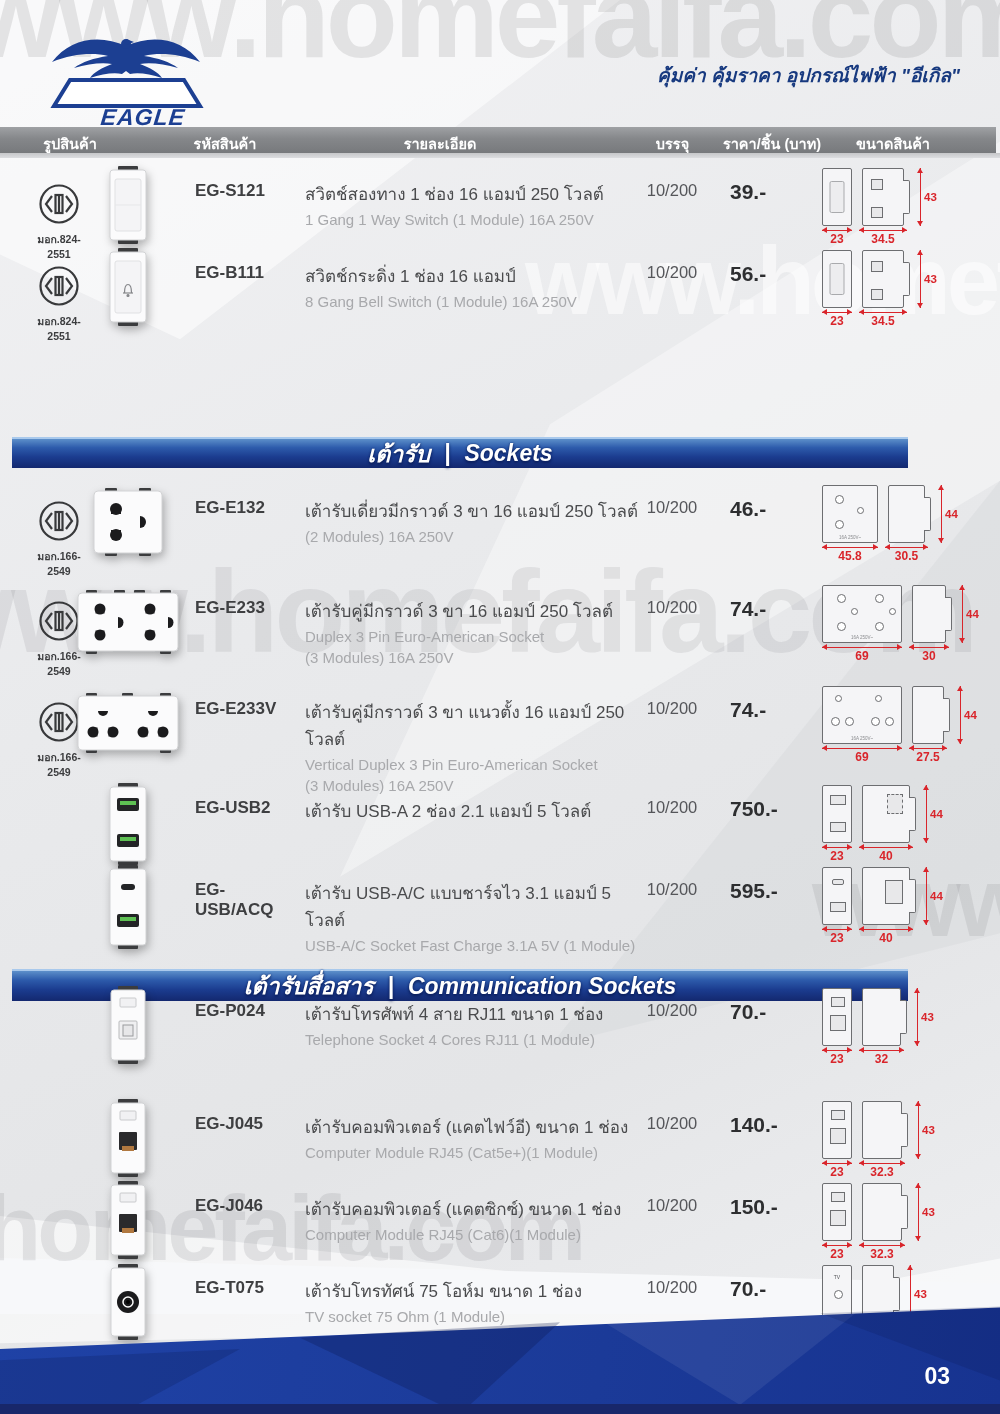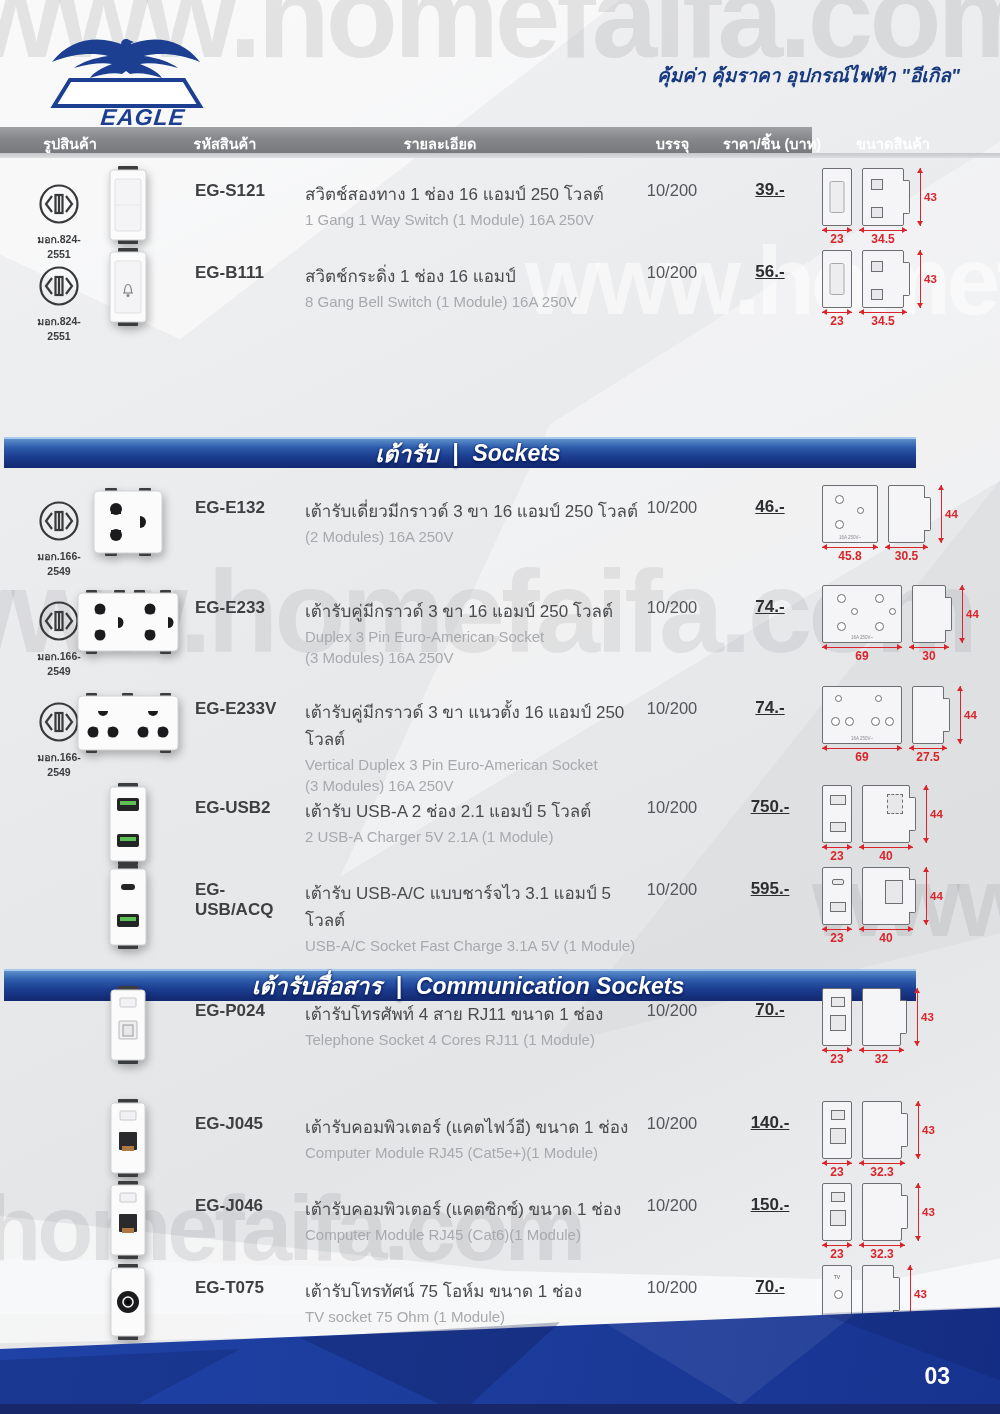--- a/index.html
+++ b/index.html
@@ -22,52 +22,52 @@
   .wm-bottom{left:-15px;top:1176px;font-size:92px;color:rgba(120,120,124,.16);}
   
   .logo{position:absolute;left:38px;top:26px;width:180px;height:92px;z-index:5;}
   .logo-word{position:absolute;left:50px;top:78px;width:110px;text-align:center;color:#1c3f92;
              font-size:23px;font-weight:bold;font-style:italic;letter-spacing:1px;transform:skewX(-6deg);}
   .logo-sub{position:absolute;left:18px;top:106px;width:175px;text-align:center;color:#1c3f92;
             font-size:11.5px;font-weight:bold;letter-spacing:2px;}
   .tagline{position:absolute;right:40px;top:60px;z-index:5;color:#17397f;font-size:19px;
            font-weight:bold;font-style:italic;}
   
-  .thead{position:absolute;left:0;top:127px;width:812px;height:26px;z-index:5;
+  .thead{position:absolute;left:0;top:127px;width:996px;height:26px;z-index:5;
          background:linear-gradient(180deg,#9fa1a4 0%,#85878a 45%,#77797c 100%);}
   .thead-strip{position:absolute;left:0;top:153px;width:1000px;height:5px;z-index:5;
          background:linear-gradient(180deg,#c6c7c9,#dcdde0);}
   .th-label{position:absolute;top:5px;color:#ffffff;font-size:14.5px;font-weight:bold;text-align:center;}
   .th-img{left:20px;width:100px;}
   .th-code{left:175px;width:100px;}
   .th-det{left:360px;width:160px;}
   .th-pack{left:635px;width:75px;}
   .th-price{left:722px;width:100px;}
   .th-size{left:838px;width:110px;}
   
-  .secbar{position:absolute;left:4px;width:896px;height:29px;z-index:5;border-top:2px solid #a9c9ec;
+  .secbar{position:absolute;left:12px;width:896px;height:29px;z-index:5;border-top:2px solid #a9c9ec;
           background:linear-gradient(180deg,#5c8fca 0%,#2d5bab 30%,#1b3c8f 62%,#13286f 100%);
-          display:flex;align-items:center;justify-content:center;gap:14px;padding-left:16px;}
+          display:flex;align-items:center;justify-content:center;gap:14px;}
   .secbar span{color:#fff;font-size:23px;font-weight:bold;font-style:italic;
                text-shadow:0 2px 3px rgba(8,24,80,.85),0 0 2px #0d2a6e;}
   
   .row{position:absolute;left:0;width:1000px;z-index:5;}
   .cell-tis{position:absolute;left:26px;top:2px;width:66px;text-align:center;}
   .tis-label{font-size:10.5px;font-weight:bold;color:#3c3d3f;margin-top:1px;}
   .cell-img{position:absolute;left:60px;top:-15px;width:135px;display:flex;align-items:center;
             justify-content:center;min-height:80px;}
   .cell-img svg{filter:drop-shadow(2px 4px 4px rgba(0,0,0,.28));}
   .cell-code{position:absolute;left:195px;top:1px;width:108px;font-size:17px;font-weight:bold;color:#3e3f41;}
   .cell-desc{position:absolute;left:305px;top:0;width:345px;}
   .cell-desc .th-line{font-size:17px;color:#4a4b4d;}
   .cell-desc .en-line{font-size:15px;color:#a8a9ac;margin-top:4px;}
   .cell-desc .en-line:empty{display:none;}
   .cell-pack{position:absolute;left:633px;top:1px;width:78px;text-align:center;font-size:16.5px;color:#55565a;}
-  .cell-price{position:absolute;left:730px;top:0;width:80px;text-align:center;font-size:17px;
-              font-weight:bold;color:#2d2e30;text-decoration:underline;}
+  .cell-price{position:absolute;left:730px;top:0;width:80px;font-size:21px;
+              font-weight:bold;color:#2d2e30;}
   .cell-dims{position:absolute;left:822px;top:-12px;width:160px;}
   
   .dg{display:flex;align-items:flex-start;gap:7px;}
   .dg-col{text-align:center;}
   .dg-box{height:58px;border:1.6px solid #6d6e71;border-radius:2px;background:#f5f5f7;position:relative;
           box-sizing:border-box;margin:0 auto;}
   .dg-side::after{content:'';position:absolute;right:-7px;top:11px;width:6px;height:32px;
           border:1.6px solid #6d6e71;border-left:none;border-radius:0 2px 2px 0;background:#f5f5f7;}
   .dg-num{color:#d9252b;font-size:12px;font-weight:600;}
   .dg-wline{position:relative;height:1px;background:#d9252b;margin:4px 0 1px;}
@@ -464,21 +464,20 @@
         <rect x="4" y="5" width="36" height="74" rx="3" fill="#fbfbfc" stroke="#d2d3d5"></rect>
         <rect x="11" y="16" width="22" height="13" rx="2" fill="#232426"></rect>
           <rect x="14" y="19" width="16" height="4" fill="#5ec053"></rect>
         <rect x="11" y="52" width="22" height="13" rx="2" fill="#232426"></rect>
           <rect x="14" y="55" width="16" height="4" fill="#5ec053"></rect>
       </svg>
     </div>
     <div class="cell-code">EG-USB2</div>
     <div class="cell-desc">
       <div class="th-line">เต้ารับ USB-A 2 ช่อง 2.1 แอมป์ 5 โวลต์</div>
-      <div class="en-line">2 USB-A Charger 5V 2.1A (1 Module)</div>
     </div>
     <div class="cell-pack">10/200</div>
     <div class="cell-price">750.-</div>
     <div class="cell-dims">
       <div class="dg">
         <div class="dg-col">
             <div class="dg-box" style="width:30px">
               <span class="g-rect" style="left:7px;top:9px;width:14px;height:8px"></span>
               <span class="g-rect" style="left:7px;top:36px;width:14px;height:8px"></span>
             </div>

